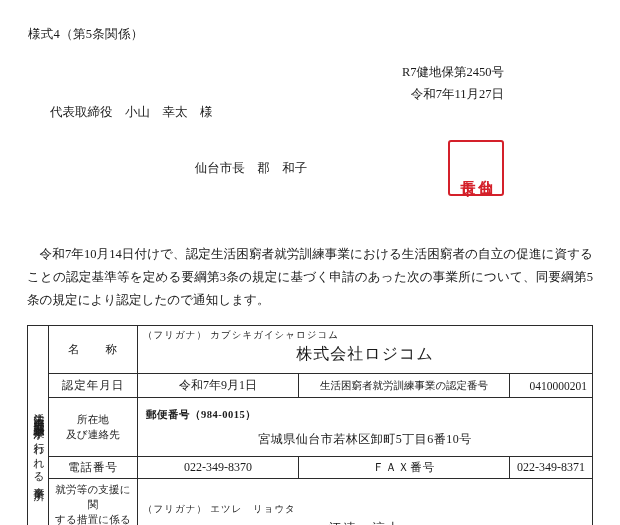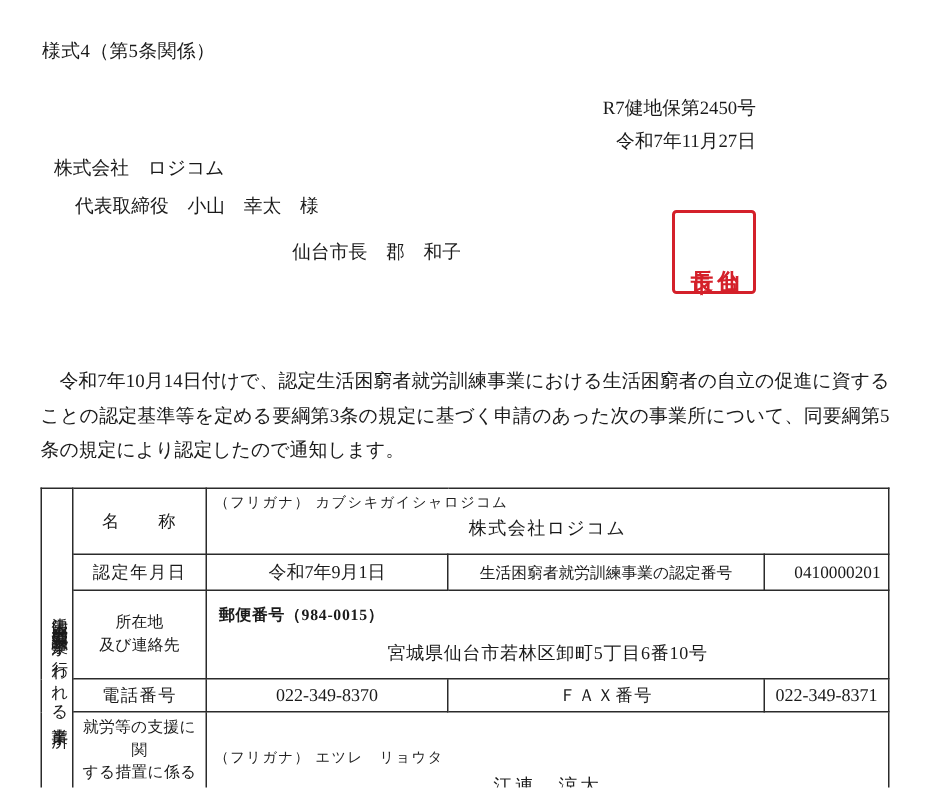--- a/index.html
+++ b/index.html
@@ -157,21 +157,21 @@
   .val-center {
     text-align: center;
     font-size: 12px;
   }
   .val-center-sm {
     text-align: right;
     font-size: 11.5px;
   }
   .name-val {
     text-align: center;
-    font-size: 12px;
+    font-size: 16px;
     letter-spacing: 1px;
     padding-bottom: 5px;
   }
   .addr-cell {
     font-size: 11.5px;
     line-height: 1.6;
     padding: 4px 8px !important;
   }
   .addr-cell .post {
     font-size: 10.5px;
@@ -197,21 +197,20 @@
 <div class="page">
 
   <div class="form-no">様式4（第5条関係）</div>
 
   <div class="doc-meta">
     <div>R7健地保第2450号</div>
     <div>令和7年11月27日</div>
   </div>
 
   <div class="addressee">
-    <div class="line1">株式会社　ロジコム</div>
     <div class="line2">代表取締役　小山　幸太　様</div>
   </div>
 
   <div class="issuer">仙台市長　郡　和子</div>
 
   <div class="stamp">
     <span>仙台</span>
     <span>市長</span>
   </div>
 

